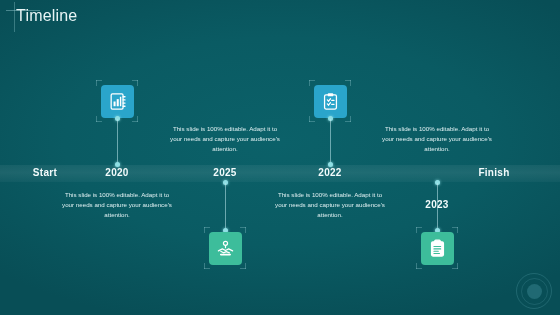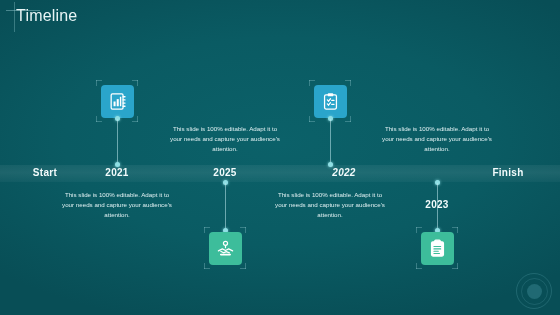--- a/index.html
+++ b/index.html
@@ -179,25 +179,25 @@
   <div class="corner-mark">
     <div class="h"></div>
     <div class="v"></div>
   </div>
 
   <div class="page-title">Timeline</div>
 
   <div class="axis-band"></div>
 
   <div class="axis-label" style="left:45px;">Start</div>
-  <div class="axis-label" style="left:117px;">2021</div>
+  <div class="axis-label" style="left:117px;">2020</div>
   <div class="axis-label" style="left:225px;">2025</div>
-  <div class="axis-label" style="left:344px;font-style:italic;">2022</div>
+  <div class="axis-label" style="left:330px;">2022</div>
   <div class="axis-label" style="left:437px;margin-top:32px;">2023</div>
-  <div class="axis-label" style="left:508px;">Finish</div>
+  <div class="axis-label" style="left:494px;">Finish</div>
 
   <div class="milestone" style="left:117px;">
     <div class="tile-ticks" style="top:80px;">
       <i style="left:0;top:0;width:6px;height:1px;"></i>
       <i style="left:0;top:0;width:1px;height:6px;"></i>
       <i style="right:0;top:0;width:6px;height:1px;"></i>
       <i style="right:0;top:0;width:1px;height:6px;"></i>
       <i style="left:0;bottom:0;width:6px;height:1px;"></i>
       <i style="left:0;bottom:0;width:1px;height:6px;"></i>
       <i style="right:0;bottom:0;width:6px;height:1px;"></i>

